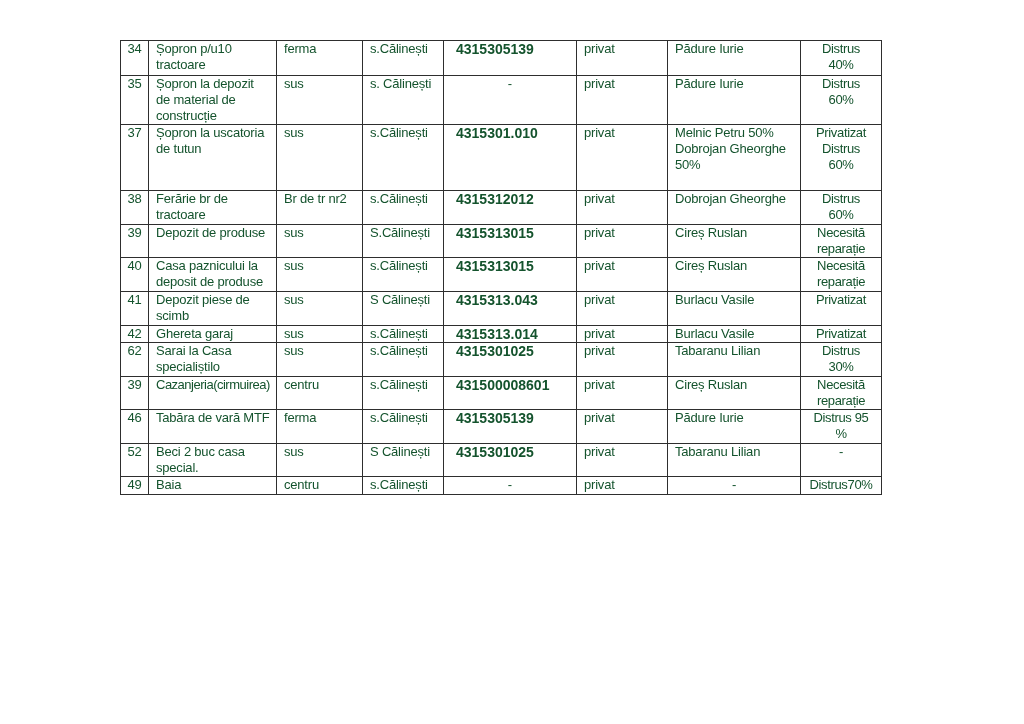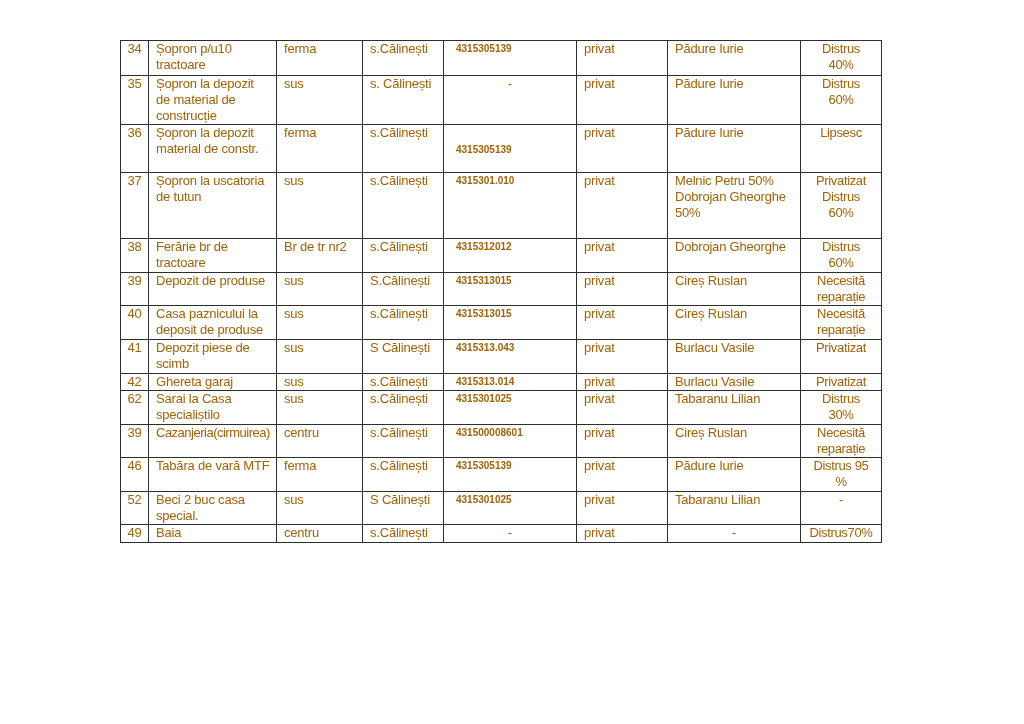--- a/index.html
+++ b/index.html
@@ -1,23 +1,23 @@
 <!DOCTYPE html>
 <html><head>
 <meta charset="utf-8">
 <style>
   html,body{margin:0;padding:0;background:#ffffff;}
   .page{position:relative;width:1024px;height:724px;background:#ffffff;overflow:hidden;
-        font-family:"Liberation Sans",sans-serif;color:#a16207;}
+        font-family:"Liberation Sans",sans-serif;color:#14532d;}
   table.inv{position:absolute;left:120px;top:40px;width:761px;table-layout:fixed;
             border-collapse:collapse;}
   td{border:1px solid #2e2e2e;vertical-align:top;font-size:13px;line-height:16px;
      letter-spacing:-0.2px;padding:0 6px 0 7px;overflow:hidden;}
   td.no{text-align:center;padding:0;}
-  td.cad{font-weight:700;font-size:10px;letter-spacing:0;padding-left:12px;}
+  td.cad{font-weight:700;font-size:14px;letter-spacing:0;padding-left:12px;}
   td.cad.padtop{padding-top:17px;}
   td.dash{font-weight:400;font-size:13px;text-align:center;padding:0;}
   td.status{text-align:center;padding:0 8px;letter-spacing:-0.35px;}
   
   .h17{height:17px}.h18{height:18px}.h33{height:33px}.h34{height:34px}
   .h35{height:35px}.h48{height:48px}.h49{height:49px}.h66{height:66px}
   td.tight{letter-spacing:-0.5px;}
 </style>
 </head>
 <body>
@@ -47,30 +47,20 @@
       </tr>
       <tr class="h49">
         <td class="no">35</td>
         <td>Șopron la depozit de material de construcție</td>
         <td>sus</td>
         <td>s. Călinești</td>
         <td class="cad dash">-</td>
         <td>privat</td>
         <td>Pădure Iurie</td>
         <td class="status">Distrus 60%</td>
-      </tr>
-      <tr class="h48">
-        <td class="no">36</td>
-        <td>Șopron la depozit material de constr.</td>
-        <td>ferma</td>
-        <td>s.Călinești</td>
-        <td class="cad padtop">4315305139</td>
-        <td>privat</td>
-        <td>Pădure Iurie</td>
-        <td class="status">Lipsesc</td>
       </tr>
       <tr class="h66">
         <td class="no">37</td>
         <td>Șopron la uscatoria de tutun</td>
         <td>sus</td>
         <td>s.Călinești</td>
         <td class="cad">4315301.010</td>
         <td>privat</td>
         <td>Melnic Petru 50% Dobrojan Gheorghe 50%</td>
         <td class="status">Privatizat Distrus 60%</td>

